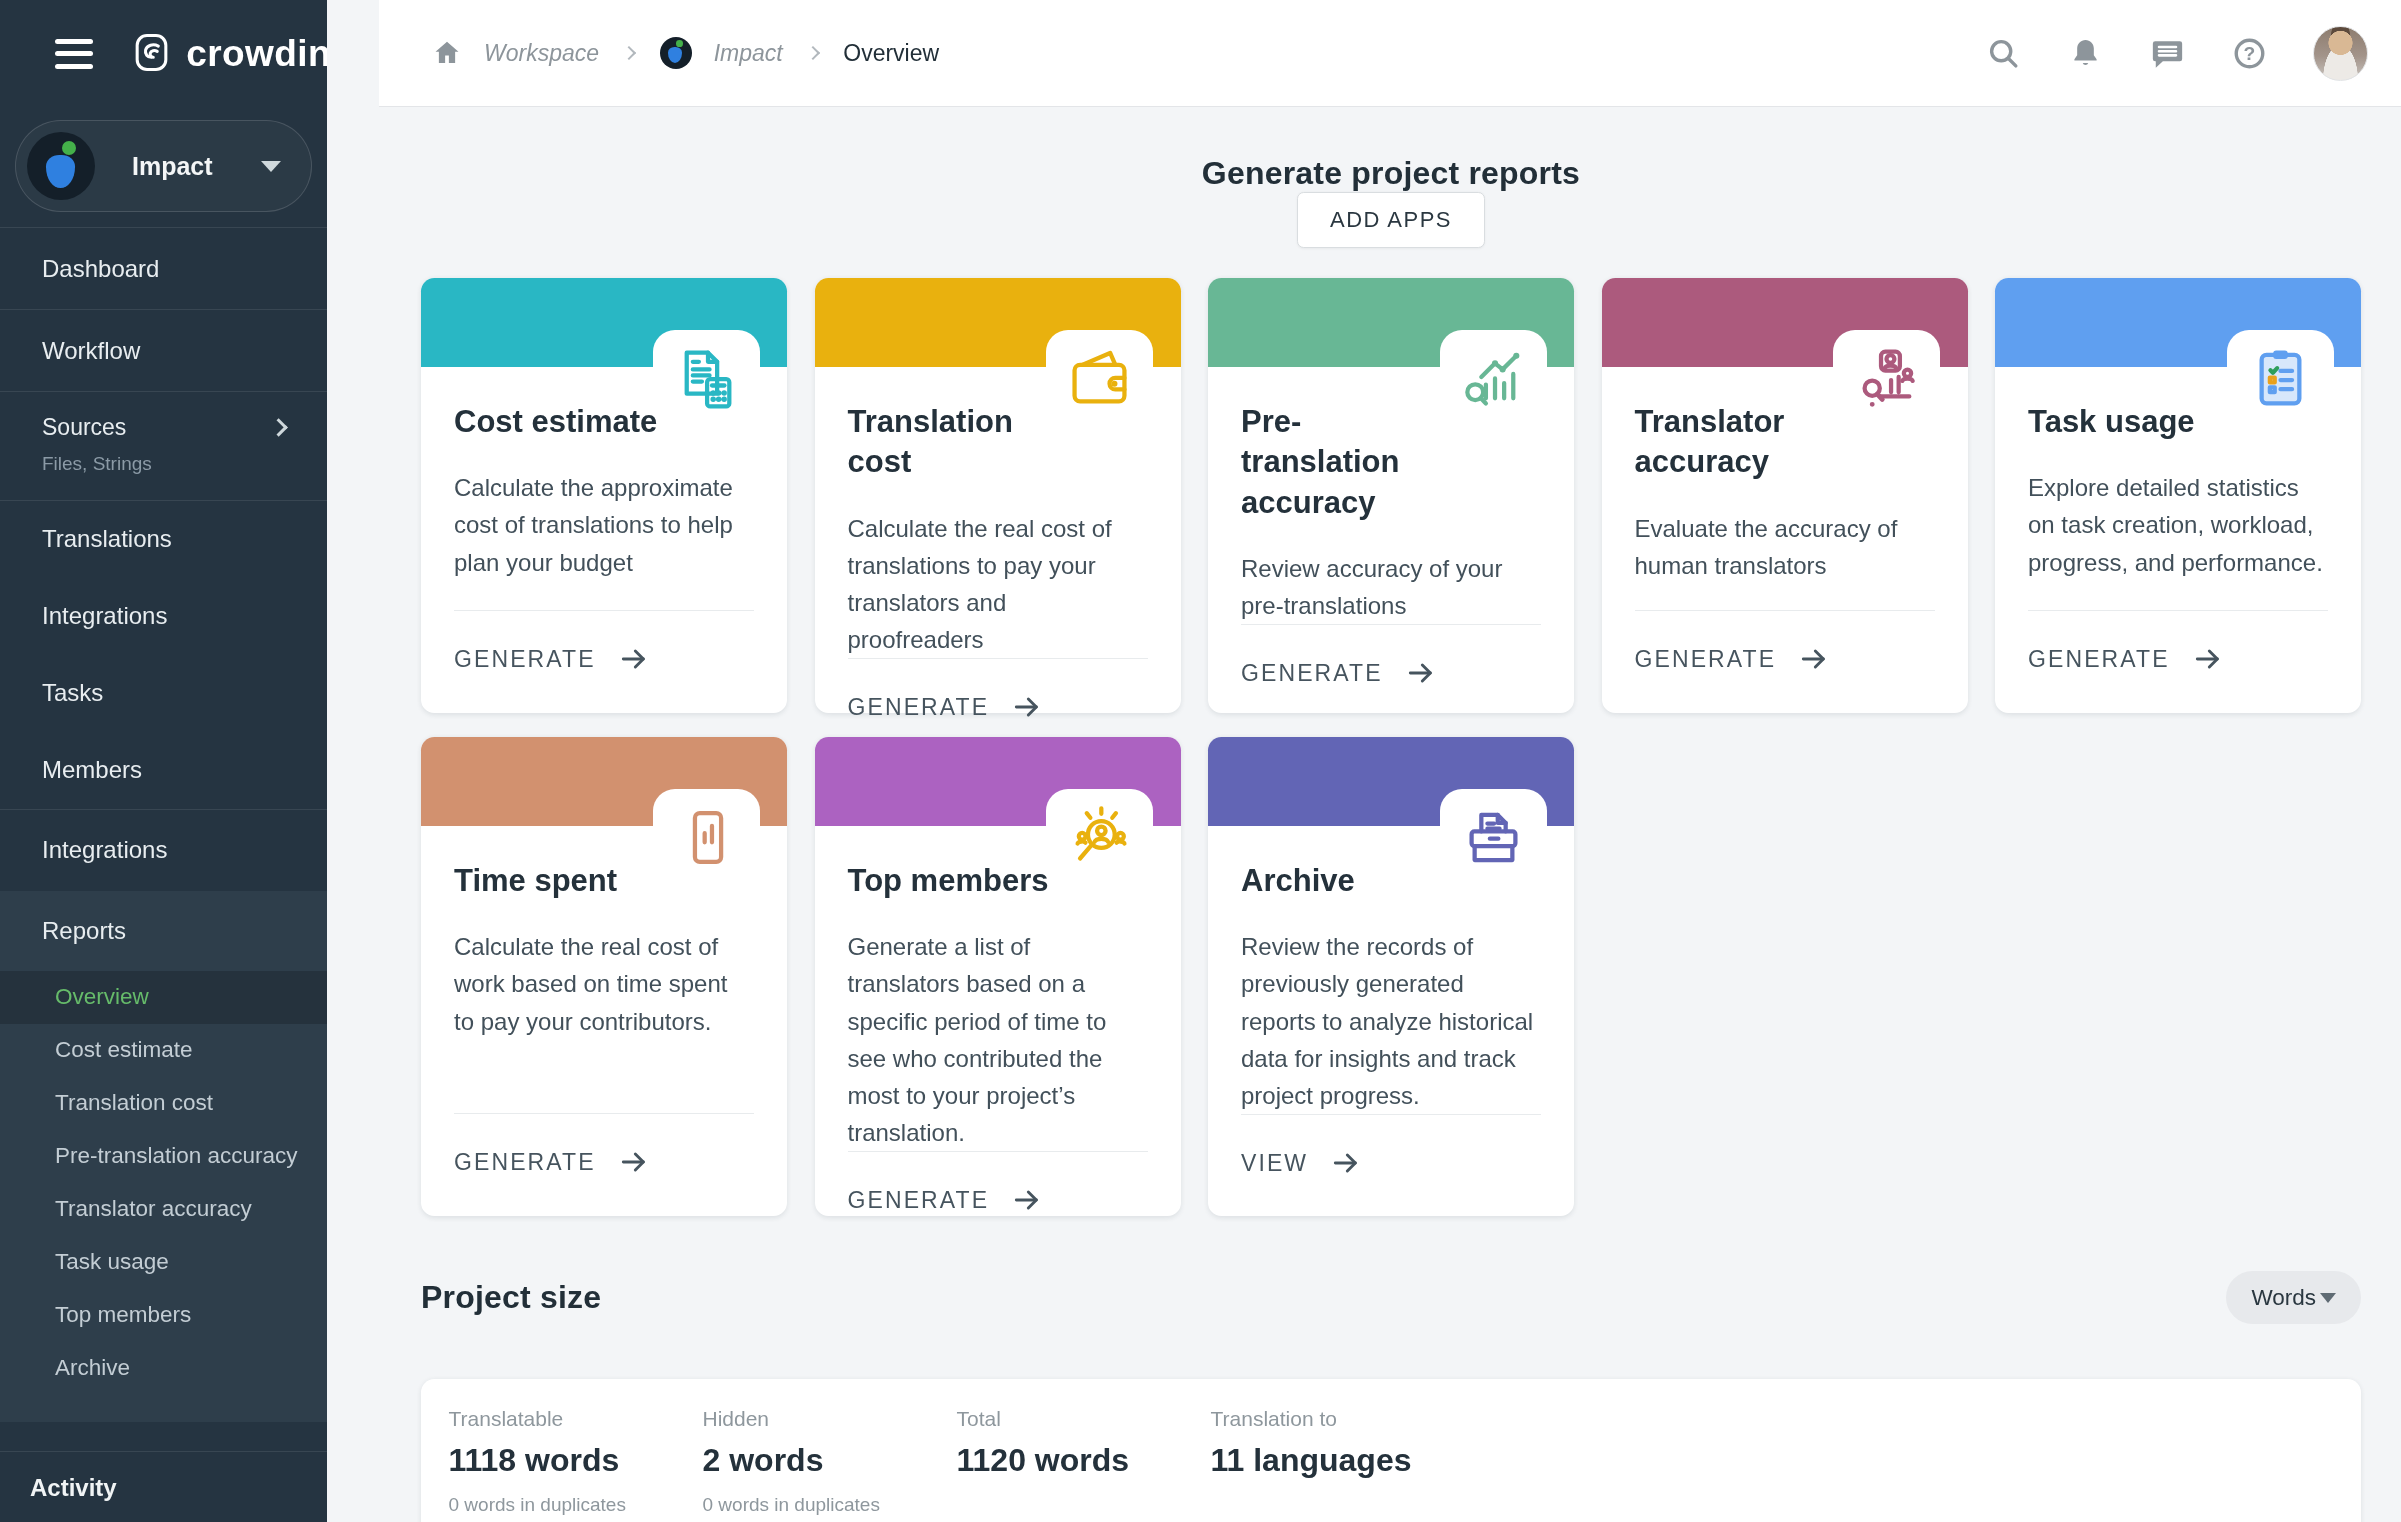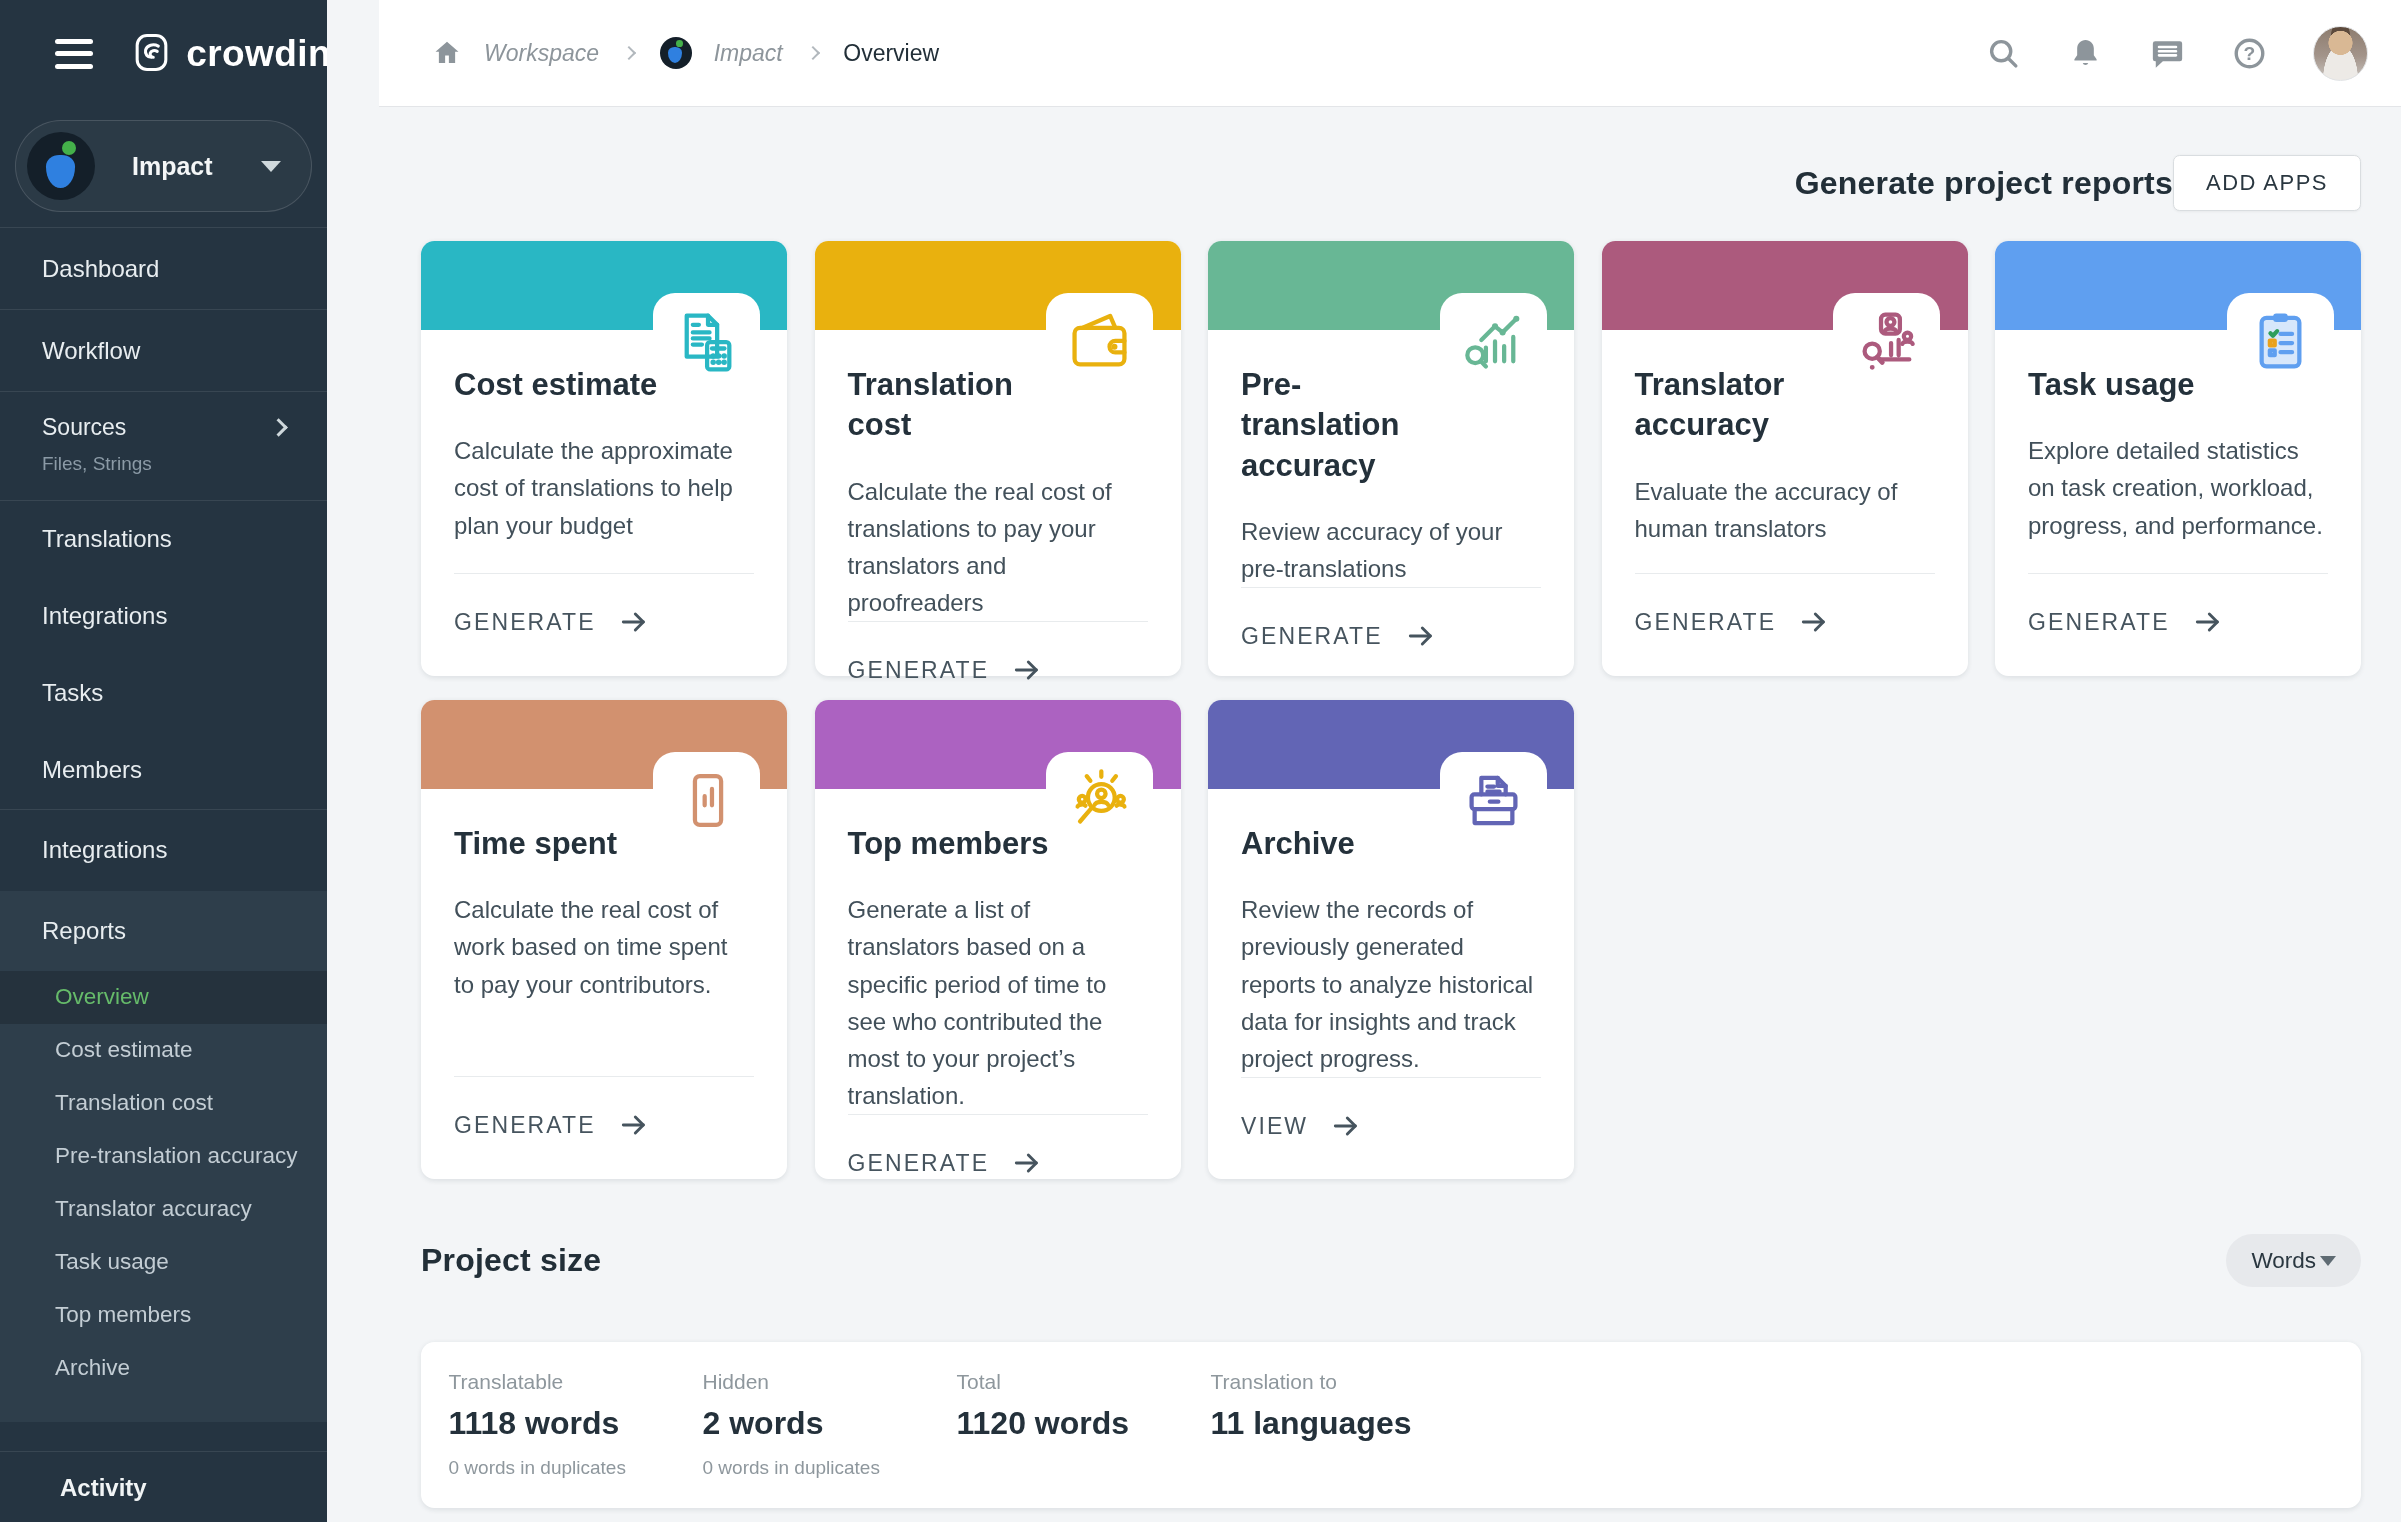--- a/index.html
+++ b/index.html
@@ -31,21 +31,21 @@
   .nav-sources { display:block; padding:22px 38px 25px 42px; cursor:pointer; }
   .nav-sources .row { display:flex; align-items:center; justify-content:space-between; font-size:23px; font-weight:500; color:#e8edf0; }
   .chev-right { width:13.3px; height:13.3px; border-top:3.3px solid #cfd8dc; border-right:3.3px solid #cfd8dc; transform:rotate(45deg); margin-right:3.3px; }
   .nav-sources .sub { margin-top:11.7px; font-size:19px; font-weight:400; color:#8b9aa6; }
 
   .reports-section { background:#2e3e4b; padding-bottom:27px;text-align:center; }
   .reports-head { min-height:80px; }
   .submenu-item { height:53px; display:flex; align-items:center; padding-left:55px; font-size:22.5px; font-weight:400; color:#c3cdd4; cursor:pointer; }
   .submenu-item.active { background:rgba(0,0,0,0.18); color:#66bb6a; }
 
-  .activity { margin-top:auto; flex:0 0 auto; border-top:1.7px solid rgba(255,255,255,0.09); height:72px; display:flex; align-items:center; padding-left:60px; font-size:24px; font-weight:700; color:#f1f4f5; cursor:pointer; }
+  .activity { margin-top:auto; flex:0 0 auto; border-top:1.7px solid rgba(255,255,255,0.09); height:72px; display:flex; align-items:center; padding-left:30px; font-size:24px; font-weight:700; color:#f1f4f5; cursor:pointer; }
 
   
   .topbar { position:absolute; left:379px; top:0; right:0; height:107px; background:#ffffff; border-bottom:1.7px solid #e3e5e8; display:flex; align-items:center; padding:0 33px 0 53px; z-index:4; }
   .breadcrumb { display:flex; align-items:center; gap:22px; font-size:23px; color:#8d959b; }
   .crumb { cursor:pointer;font-style:italic; }
   .crumb-sep { width:10px; height:10px; border-top:2.5px solid #b2b8bd; border-right:2.5px solid #b2b8bd; transform:rotate(45deg); margin:0 3.3px; }
   .crumb-current { color:#222f38; font-weight:500; }
   .pa.mini { width:32px; height:32px; }
   .pa.mini .drop { left:8.3px; top:10px; width:14px; height:16px; }
   .pa.mini .dot { left:16.7px; top:3.3px; width:6.7px; height:6.7px; }
@@ -53,21 +53,21 @@
   .tico { width:37px; height:37px; color:#8d959b; cursor:pointer; }
   .avatar { width:55px; height:55px; border-radius:50%; cursor:pointer; border:1.7px solid #e2e4e6;
     background:
       radial-gradient(circle at 50% 30%, #d9b894 0 26%, transparent 27%),
       radial-gradient(ellipse at 50% 14%, #5d4a3c 0 24%, transparent 25%),
       radial-gradient(ellipse at 50% 100%, #edeae6 0 46%, transparent 47%),
       linear-gradient(180deg,#8d7c6e 0%, #a3948a 55%, #c9c4bf 100%); }
 
   
   .content { position:absolute; left:379px; top:107px; right:0; bottom:0; padding:0 40px 0 42px; }
-  .section-head { margin-top:48px; display:flex; align-items:center; justify-content:flex-end; }
+  .section-head { margin-top:48px; display:flex; align-items:center; justify-content:flex-end;flex-direction:column; }
   .h1 { font-size:32px; font-weight:700; color:#222f38; letter-spacing:0.2px; }
   .btn-addapps { height:56px; padding:0 32px; background:#fff; border:1.7px solid #d9dde0; border-radius:6.7px; box-shadow:0 0.8px 2.5px rgba(0,0,0,0.05); font-size:22px; font-weight:500; letter-spacing:1.5px; color:#2a3740; display:flex; align-items:center; cursor:pointer; }
 
   .cards-grid { margin-top:30px; display:grid; grid-template-columns:repeat(5,1fr); grid-template-rows:435px 479px; gap:24px 27.5px; }
   .card { position:relative; background:#fff; border-radius:13.3px; box-shadow:0 1.7px 5px rgba(31,45,61,0.10); display:flex; flex-direction:column; }
   .card-header { position:relative; height:89px; flex:0 0 auto; border-radius:13.3px 13.3px 0 0; background:var(--accent); }
   .icon-notch { position:absolute; right:27.5px; top:52px; width:107px; height:98px; background:#fff; border-radius:22px; display:flex; justify-content:center; align-items:flex-start; padding-top:11.7px; }
   .icon-notch svg { width:73px; height:73px; color:var(--icon-accent); }
   .card-body { flex:1 1 auto; padding:35px 33px 0; }
   .card-title { font-size:31px; font-weight:700; color:#24313b; line-height:1.3; padding-right:87px; }

